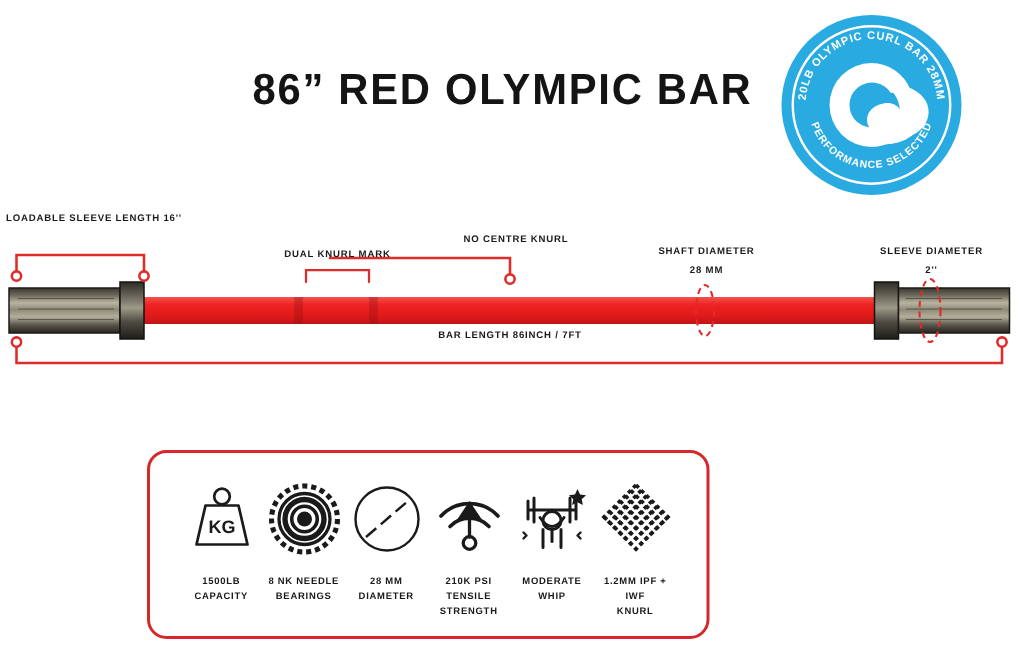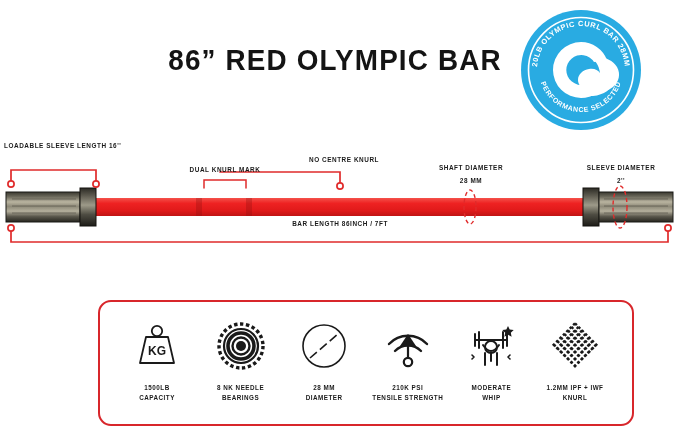--- a/index.html
+++ b/index.html
@@ -29,21 +29,21 @@
 
   .lbl{
     position:absolute;color:#1a1a1a;font-size:6.4px;font-weight:700;
     letter-spacing:.55px;white-space:nowrap;
     font-family:"Liberation Sans", sans-serif;
   }
   .lbl.c{text-align:center;transform:translateX(-50%);}
 
   
   #feature-panel{
-    position:absolute;left:98px;top:300px;width:536px;height:126px;
+    position:absolute;left:98px;top:300px;width:375px;height:126px;
     border:2px solid #d8262b;border-radius:13px;background:#fff;
     box-sizing:border-box;
     display:flex;align-items:flex-start;justify-content:space-between;
     padding:14px 20px 0 20px;
   }
   .feature{
     width:74px;display:flex;flex-direction:column;align-items:center;
   }
   .feature .ficon{height:60px;display:flex;align-items:center;justify-content:center;}
   .feature .ficon svg{display:block;}

